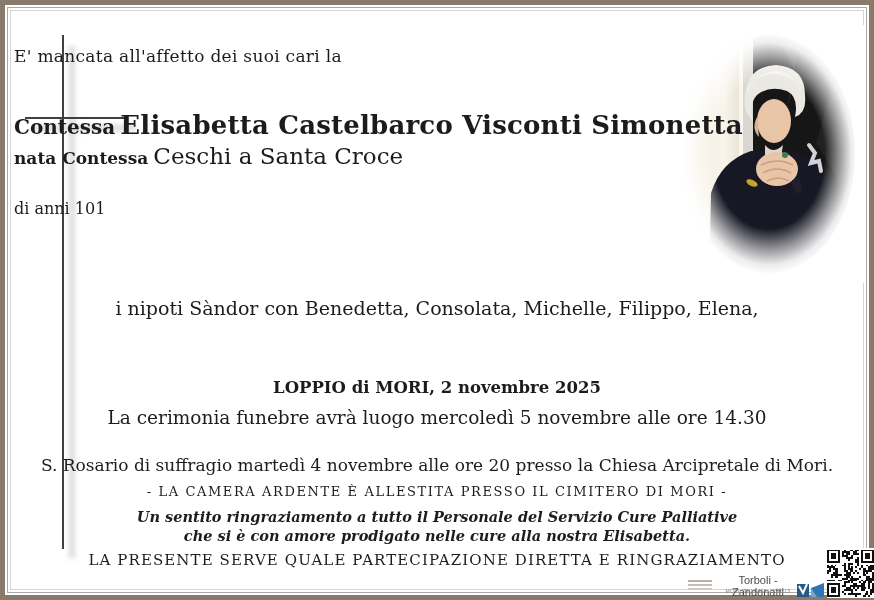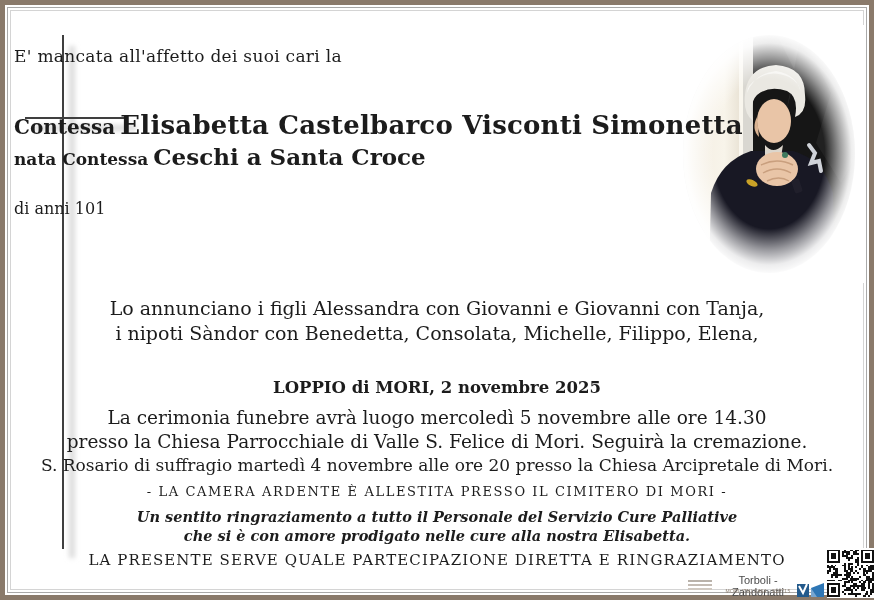--- a/index.html
+++ b/index.html
@@ -33,21 +33,21 @@
   
   .toptext   { position: absolute; left: 14px; width: 762px; text-align: left; }
   .fulltext  { position: absolute; left: 14px; width: 846px; text-align: center; }
 
   .intro        { top: 46px;  font-size: 17px; letter-spacing: 0.3px; }
   .nameline     { top: 110px; }
   .nameline .prefix { font-size: 20px; font-weight: bold; }
   .nameline .name   { font-size: 26px; font-weight: bold; letter-spacing: 0.2px; }
   .neeline      { top: 143px; }
   .neeline .prefix  { font-size: 17px; font-weight: bold; }
-  .neeline .name    { font-size: 23px; font-weight: bold; }
+  .neeline .name    { font-size: 23px; font-weight: normal; }
   .ageline      { top: 199px; font-size: 16px; }
 
   .familypara   { top: 296px; font-size: 19px; line-height: 25px; }
   .dateline     { top: 378px; font-size: 16.5px; font-weight: bold; }
   .ceremony     { top: 406px; font-size: 18.5px; line-height: 24px; }
   .rosary       { top: 455px; font-size: 17px; }
   .camera       { top: 484px; font-size: 13px; letter-spacing: 1.6px; }
   .thanks       { top: 507px; font-size: 14.5px; font-weight: bold; font-style: italic; line-height: 19px; }
   .closing      { top: 551px; font-size: 15px; letter-spacing: 1.1px; }
 
@@ -149,27 +149,25 @@
   <span class="prefix">Contessa</span>
   <span class="name">Elisabetta Castelbarco Visconti Simonetta</span>
 </div>
 <div class="toptext neeline">
   <span class="prefix">nata Contessa</span>
   <span class="name">Ceschi a Santa Croce</span>
 </div>
 <div class="toptext ageline">di anni 101</div>
 
 <div class="fulltext familypara">
-  <div>Lo annunciano i figli Alessandra con Giovanni e Giovanni con Tanja,</div>
   <div>i nipoti Sàndor con Benedetta, Consolata, Michelle, Filippo, Elena,</div>
 </div>
 <div class="fulltext dateline">LOPPIO di MORI, 2 novembre 2025</div>
 <div class="fulltext ceremony">
   <div>La cerimonia funebre avrà luogo mercoledì 5 novembre alle ore 14.30</div>
-  <div>presso la Chiesa Parrocchiale di Valle S. Felice di Mori. Seguirà la cremazione.</div>
 </div>
 <div class="fulltext rosary">S. Rosario di suffragio martedì 4 novembre alle ore 20 presso la Chiesa Arcipretale di Mori.</div>
 <div class="fulltext camera">- LA CAMERA ARDENTE È ALLESTITA PRESSO IL CIMITERO DI MORI -</div>
 <div class="fulltext thanks">
   <div>Un sentito ringraziamento a tutto il Personale del Servizio Cure Palliative</div>
   <div>che si è con amore prodigato nelle cure alla nostra Elisabetta.</div>
 </div>
 <div class="fulltext closing">LA PRESENTE SERVE QUALE PARTECIPAZIONE DIRETTA E RINGRAZIAMENTO</div>
 
 <div class="fh-lines"></div>

